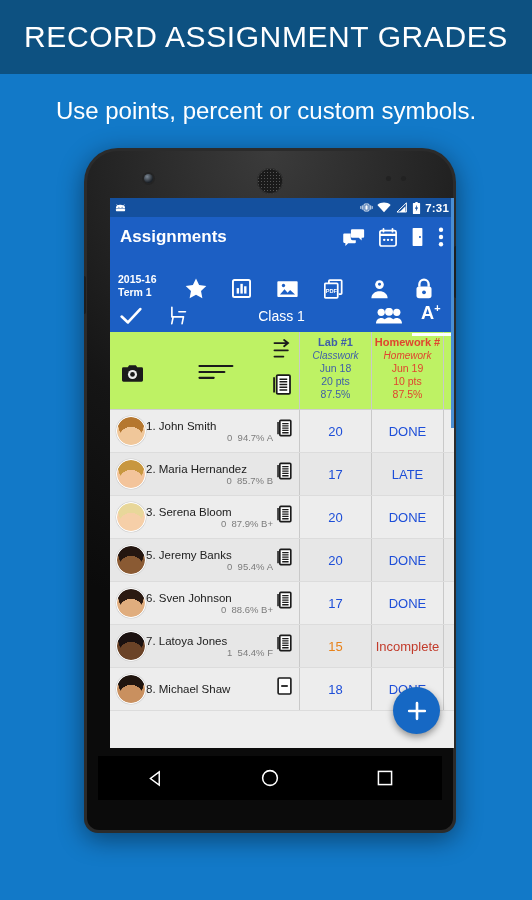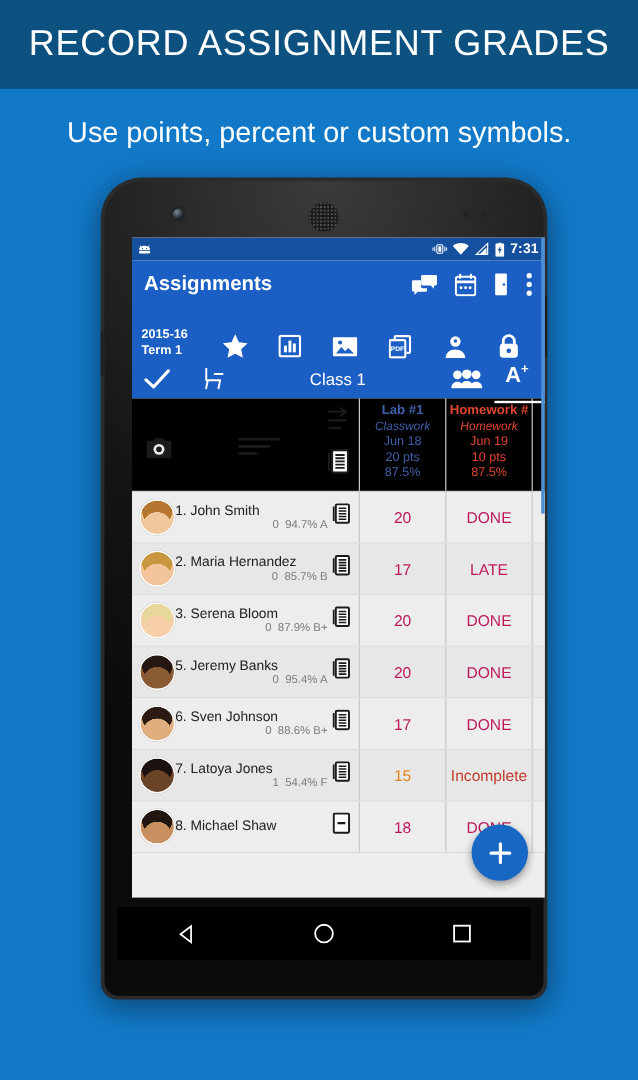--- a/index.html
+++ b/index.html
@@ -109,21 +109,21 @@
   .ap-tab { position: relative; padding-bottom: 4px; }
   .ap-underline {
     position: absolute; bottom: -6px; left: -8px; right: -10px; height: 2.5px;
     background: #fff;
   }
   .ic { display: inline-flex; align-items: center; justify-content: center; }
   .ic svg { display: block; }
 
   
   .grid-head {
-    display: flex; background: #000000; height: 78px;
+    display: flex; background: #bef264; height: 78px;
     border-bottom: 1px solid #cfcfcf;
   }
   .gh-name {
     width: 190px; flex: none; position: relative; border-right: 1px solid #c9c9c9;
   }
   .gh-cam { position: absolute; left: 12px; top: 33px; }
   .gh-sortlines { position: absolute; left: 88px; top: 32px; }
   .gh-arrow { position: absolute; right: 9px; top: 7px; }
   .gh-notes { position: absolute; right: 8px; top: 41px; }
   .gh-col {
@@ -158,21 +158,21 @@
   }
   .nm-wrap { flex: 1; padding-left: 0; overflow: hidden; }
   .nm { font-size: 11.5px; color: #202020; white-space: nowrap; }
   .sub { font-size: 9.5px; color: #7c7c7c; text-align: right; padding-right: 26px; white-space: nowrap; }
   .r-note { position: absolute; right: 7px; top: 9px; }
   .r-cell {
     width: 72px; flex: none; border-right: 1px solid #c9c9c9;
     display: flex; align-items: center; justify-content: center;
     font-size: 13px;
   }
-  .v-green { color: #be185d; }
+  .v-green { color: #1d4ed8; }
   .v-orange { color: #e8821a; }
   .v-red { color: #c23b2b; }
 
   .scrollbar {
     position: absolute; right: 0; top: 0; width: 3px; height: 230px;
     background: #4a8fd4;
   }
 
   
   .fab {

